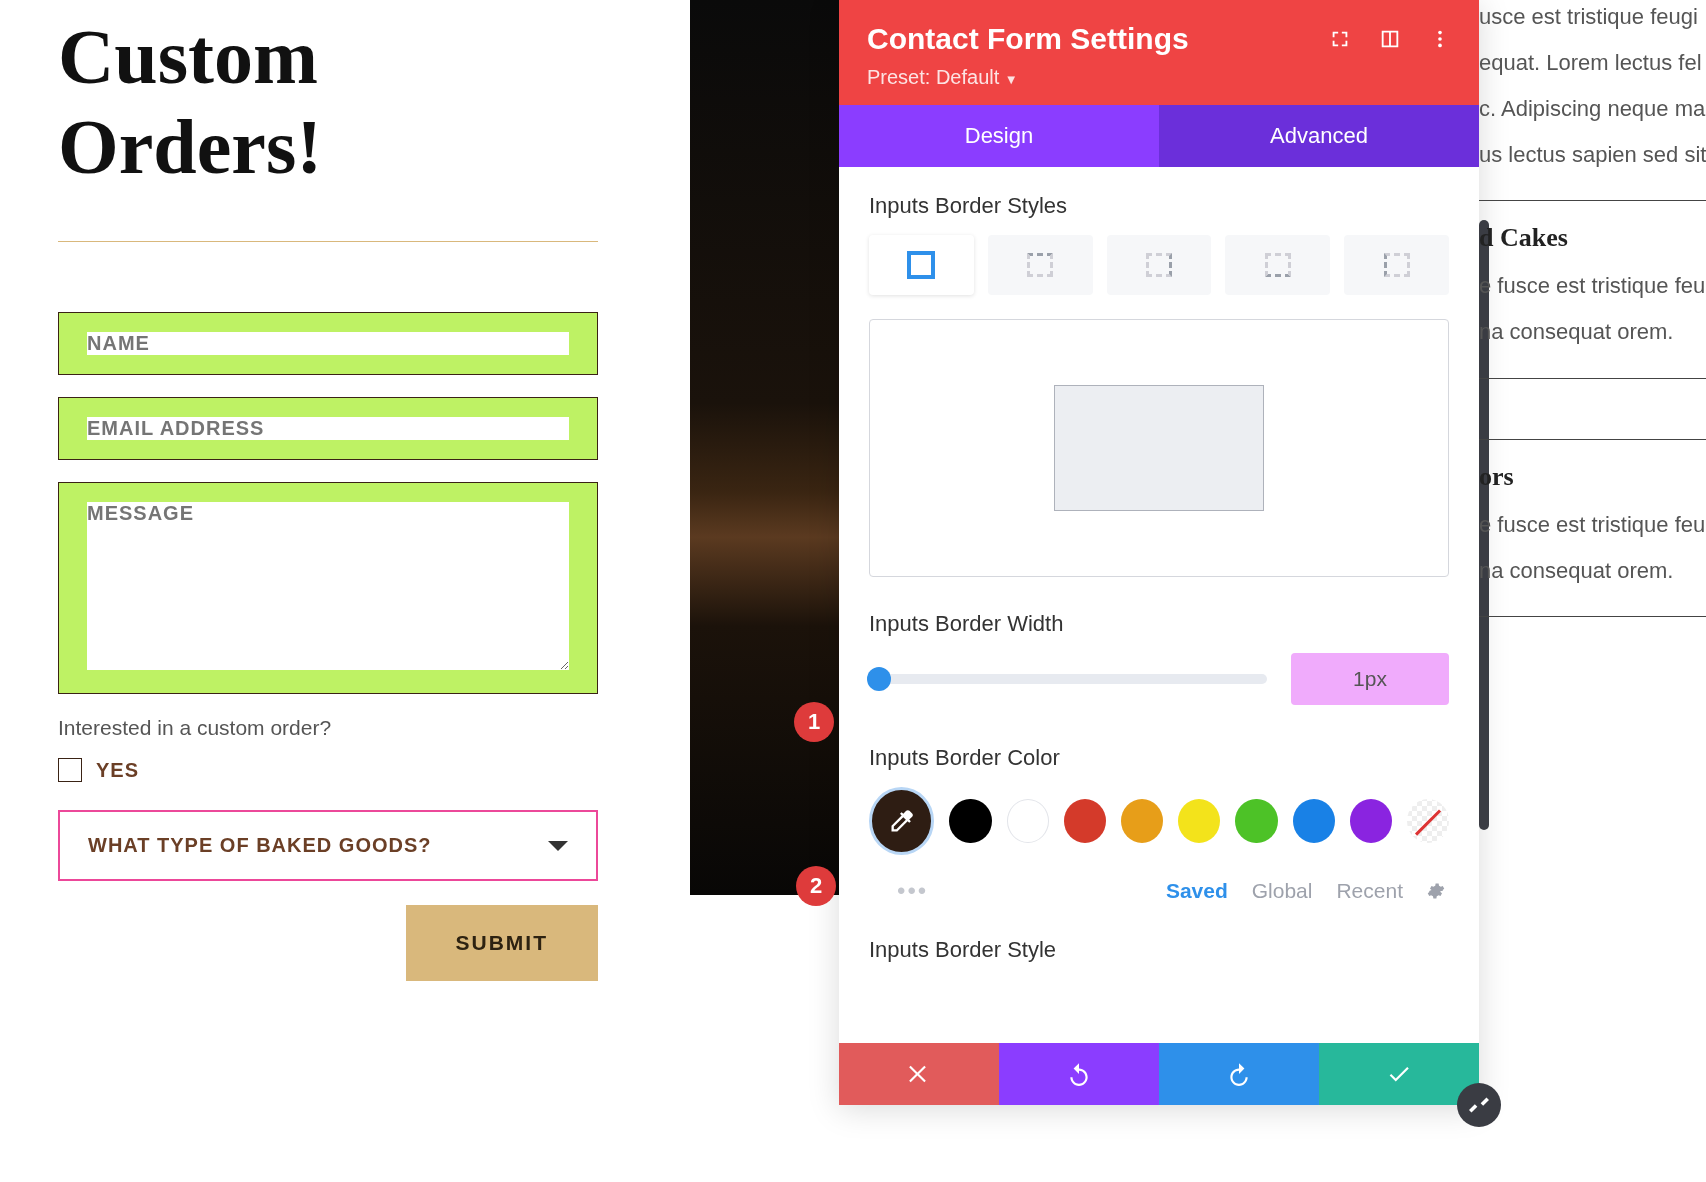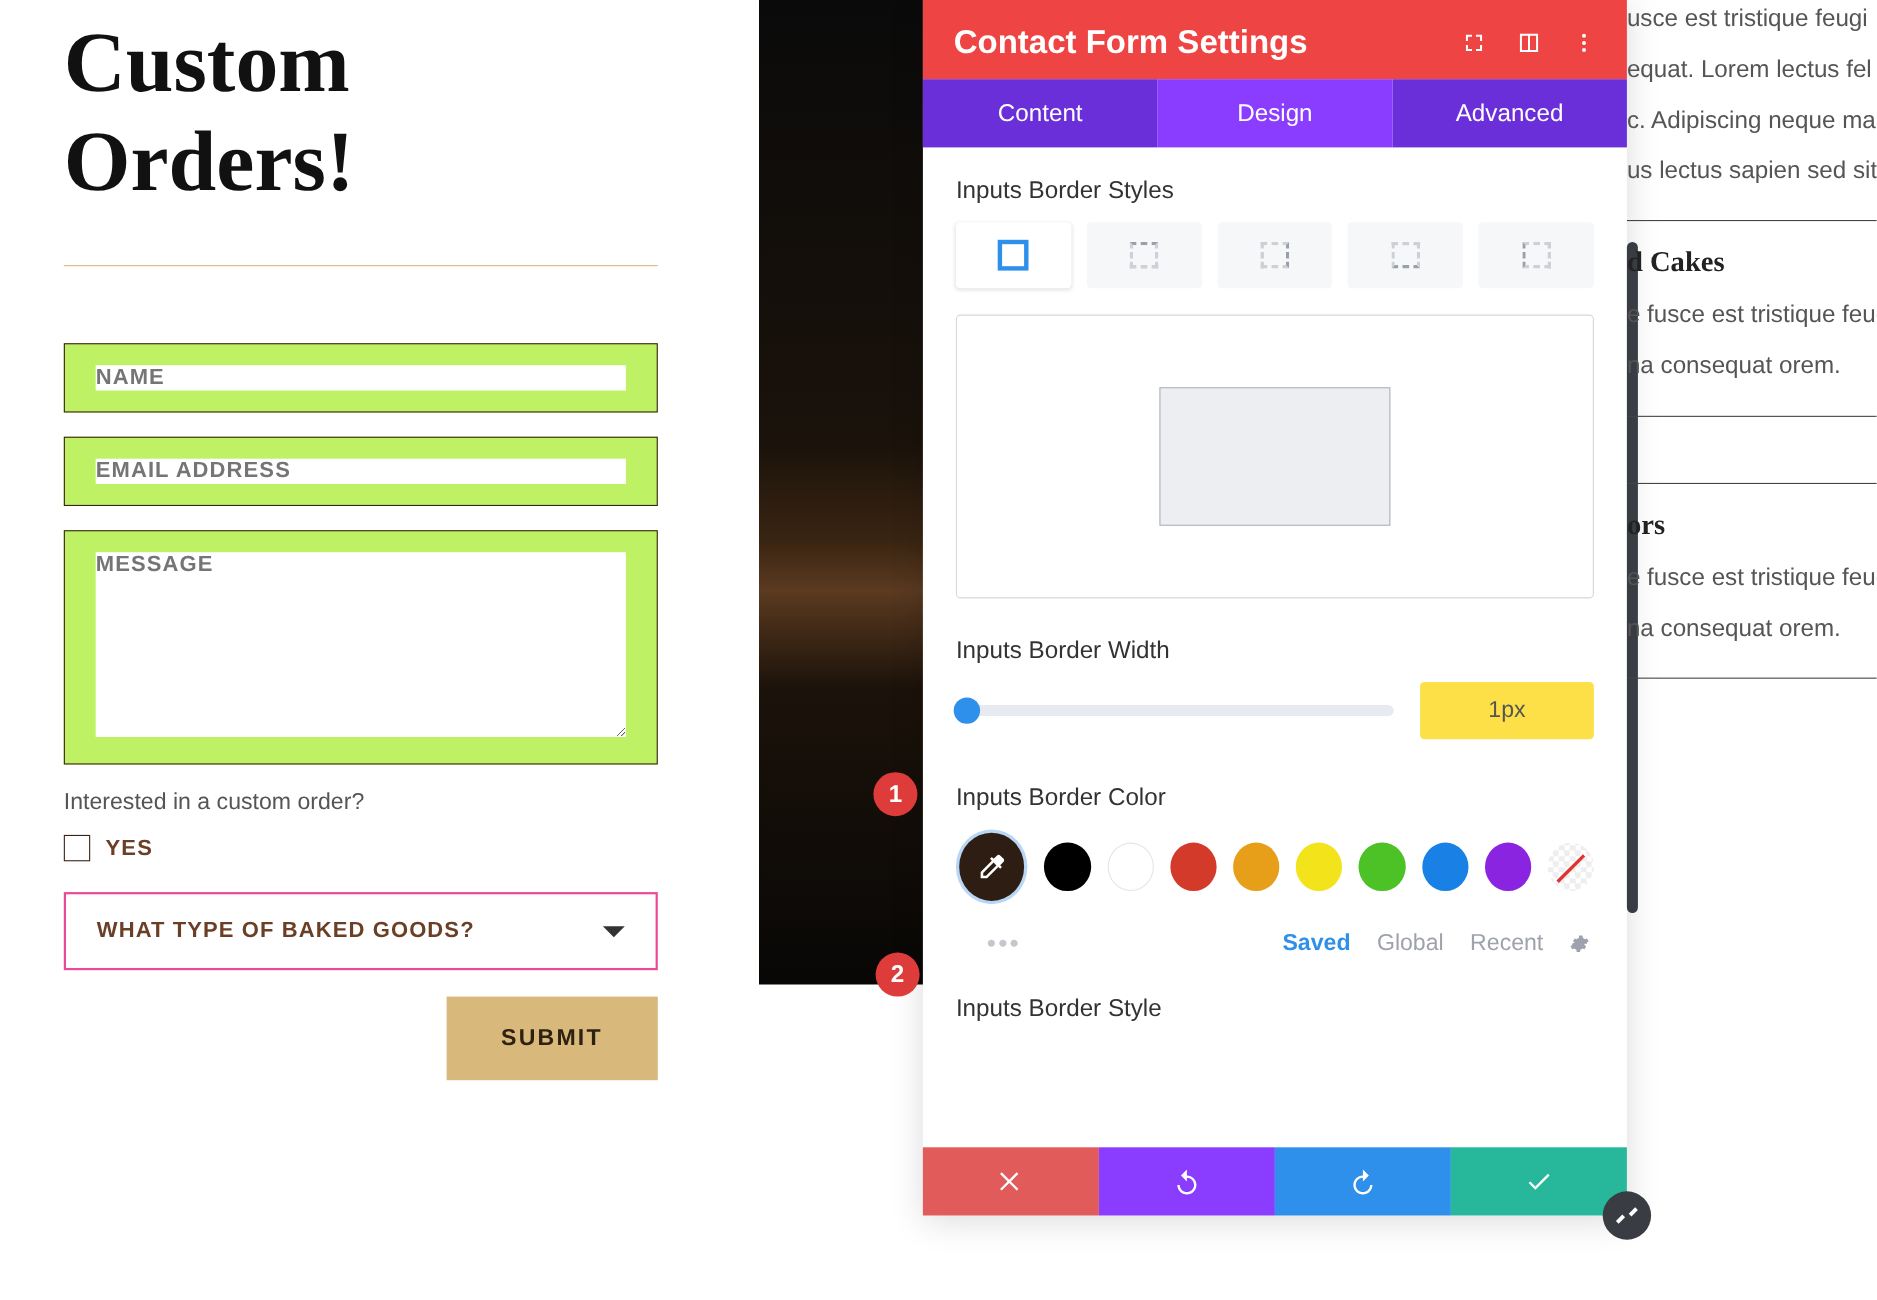--- a/index.html
+++ b/index.html
@@ -219,21 +219,21 @@
   top: 50%;
   transform: translateY(-50%);
   width: 24px;
   height: 24px;
   background: #2e90ea;
   border-radius: 50%;
 }
 .slider-val {
   width: 158px;
   height: 52px;
-  background: #fde047;
+  background: #f0abfc;
   border: none;
   text-align: center;
   font-size: 21px;
   color: #555;
   border-radius: 4px;
 }
 .colors-row {
   display: flex;
   gap: 15px;
   align-items: center;
@@ -377,23 +377,25 @@
         <svg class="hicon" viewBox="0 0 24 24">
             <path d="M3 3h18v18H3V3zm2 2v14h6V5H5zm8 0v14h6V5h-6z"></path>
           </svg>
         <svg class="hicon" viewBox="0 0 24 24">
             <circle cx="12" cy="5" r="2"></circle>
             <circle cx="12" cy="12" r="2"></circle>
             <circle cx="12" cy="19" r="2"></circle>
           </svg>
       </span>
     </div>
+    <div class="preset-row">
+      <span>Preset: Default</span> <span style="font-size:13px">▼</span>
+    </div>
   </div>
   <div class="tabs-row">
-    <div class="tab">Content</div>
     <div class="tab active">Design</div>
     <div class="tab">Advanced</div>
   </div>
   <div class="panel-body">
     <div class="section-label">Inputs Border Styles</div>
     <div class="border-styles-row">
       <button class="bs-btn active">
           <span class="bs-square-solid"></span>
         </button>
       <button class="bs-btn">

